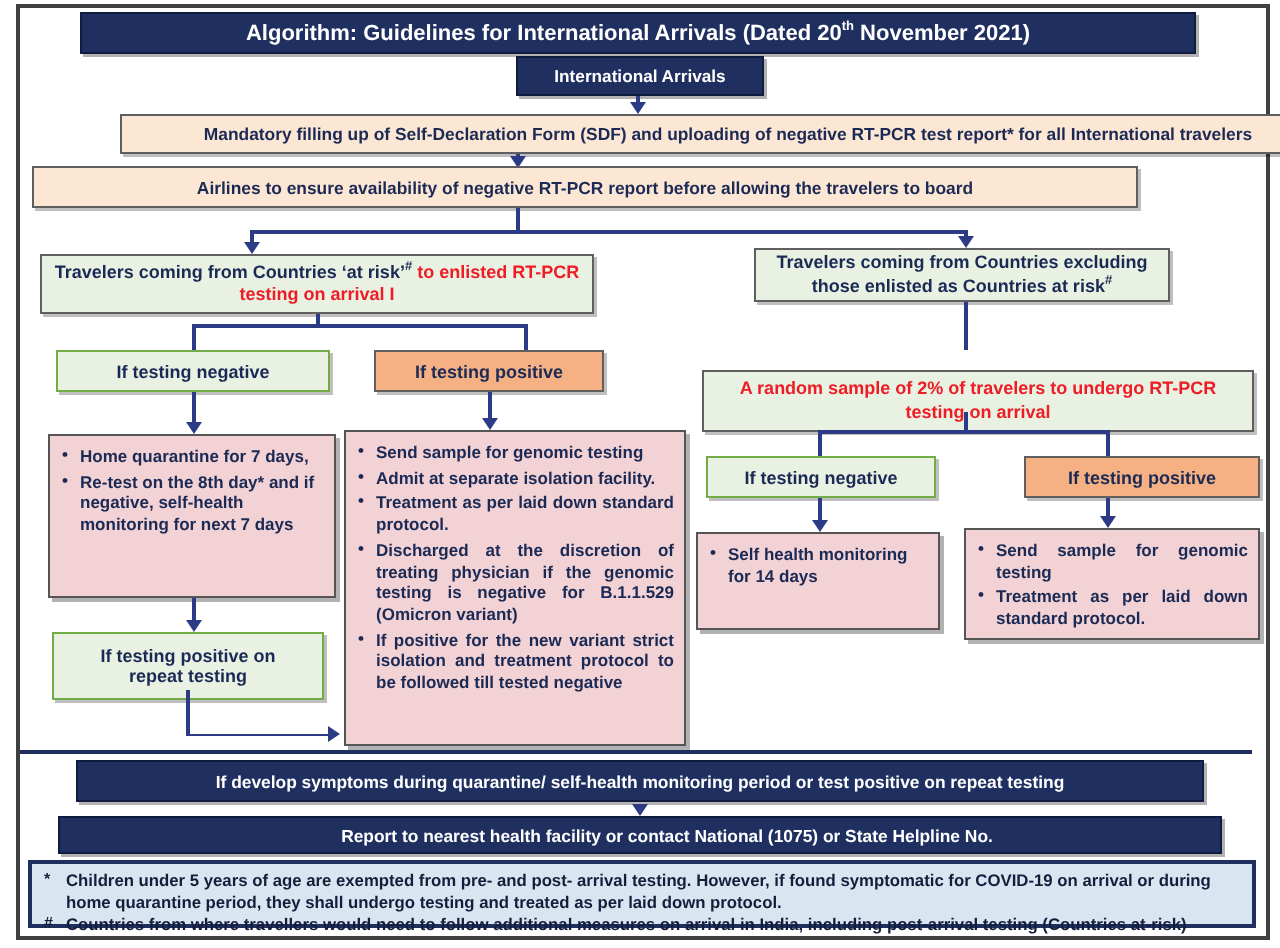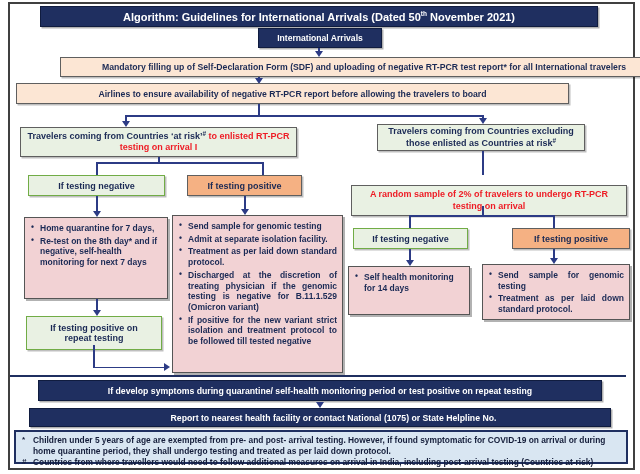--- a/index.html
+++ b/index.html
@@ -40,21 +40,21 @@
   .noterow{display:flex;}
   .noterow .mk{width:11px;flex:0 0 11px;font-size:8px;}
   sup{font-size:6.5px;vertical-align:top;line-height:1;}
 </style>
 </head>
 <body>
 
 <div class="abs slide-frame"></div>
 
 <div class="abs navybox" style="left:40px;top:6px;width:558px;height:21px;font-size:11px;">
-  <span><span>Algorithm: Guidelines for International Arrivals (Dated 50</span><sup>th</sup><span> November 2021)</span></span>
+  <span><span>Algorithm: Guidelines for International Arrivals (Dated 20</span><sup>th</sup><span> November 2021)</span></span>
 </div>
 
 <div class="abs navybox" style="left:258px;top:28px;width:124px;height:20px;font-size:8.6px;">
   <span>International Arrivals</span>
 </div>
 
 <div class="abs v-line" style="left:318px;top:48px;width:1.5px;height:4px;"></div>
 <div class="abs arr-down" style="left:315px;top:51px;"></div>
 
 <div class="abs peachbox" style="left:16px;top:57px;width:608px;height:20px;margin-left:44px;">
@@ -117,21 +117,21 @@
 
 <div class="abs v-line" style="left:93px;top:345px;width:1.5px;height:23px;"></div>
 <div class="abs h-line" style="left:93px;top:366.5px;width:71px;height:1.5px;"></div>
 <div class="abs arr-right" style="left:164px;top:363px;"></div>
 
 <div class="abs pinkbox just" style="left:172px;top:215px;width:171px;height:158px;">
   <ul>
     <li><span class="blt">•</span><span>Send sample for genomic testing</span></li>
     <li><span class="blt">•</span><span>Admit at separate isolation facility.</span></li>
     <li><span class="blt">•</span><span>Treatment as per laid down standard protocol.</span></li>
-    <li><span class="blt">•</span><span>Discharged at the discretion of treating physician if the genomic testing is negative for B.11.1.529 (Omicron variant)</span></li>
+    <li><span class="blt">•</span><span>Discharged at the discretion of treating physician if the genomic testing is negative for B.1.1.529 (Omicron variant)</span></li>
     <li><span class="blt">•</span><span>If positive for the new variant strict isolation and treatment protocol to be followed till tested negative</span></li>
   </ul>
 </div>
 
 <div class="abs v-line" style="left:482px;top:151px;width:1.5px;height:24px;"></div>
 
 <div class="abs greenbox" style="left:351px;top:185px;width:276px;height:31px;">
   <span class="redtxt">A random sample of 2% of travelers to undergo RT-PCR testing on arrival</span>
 </div>
 

